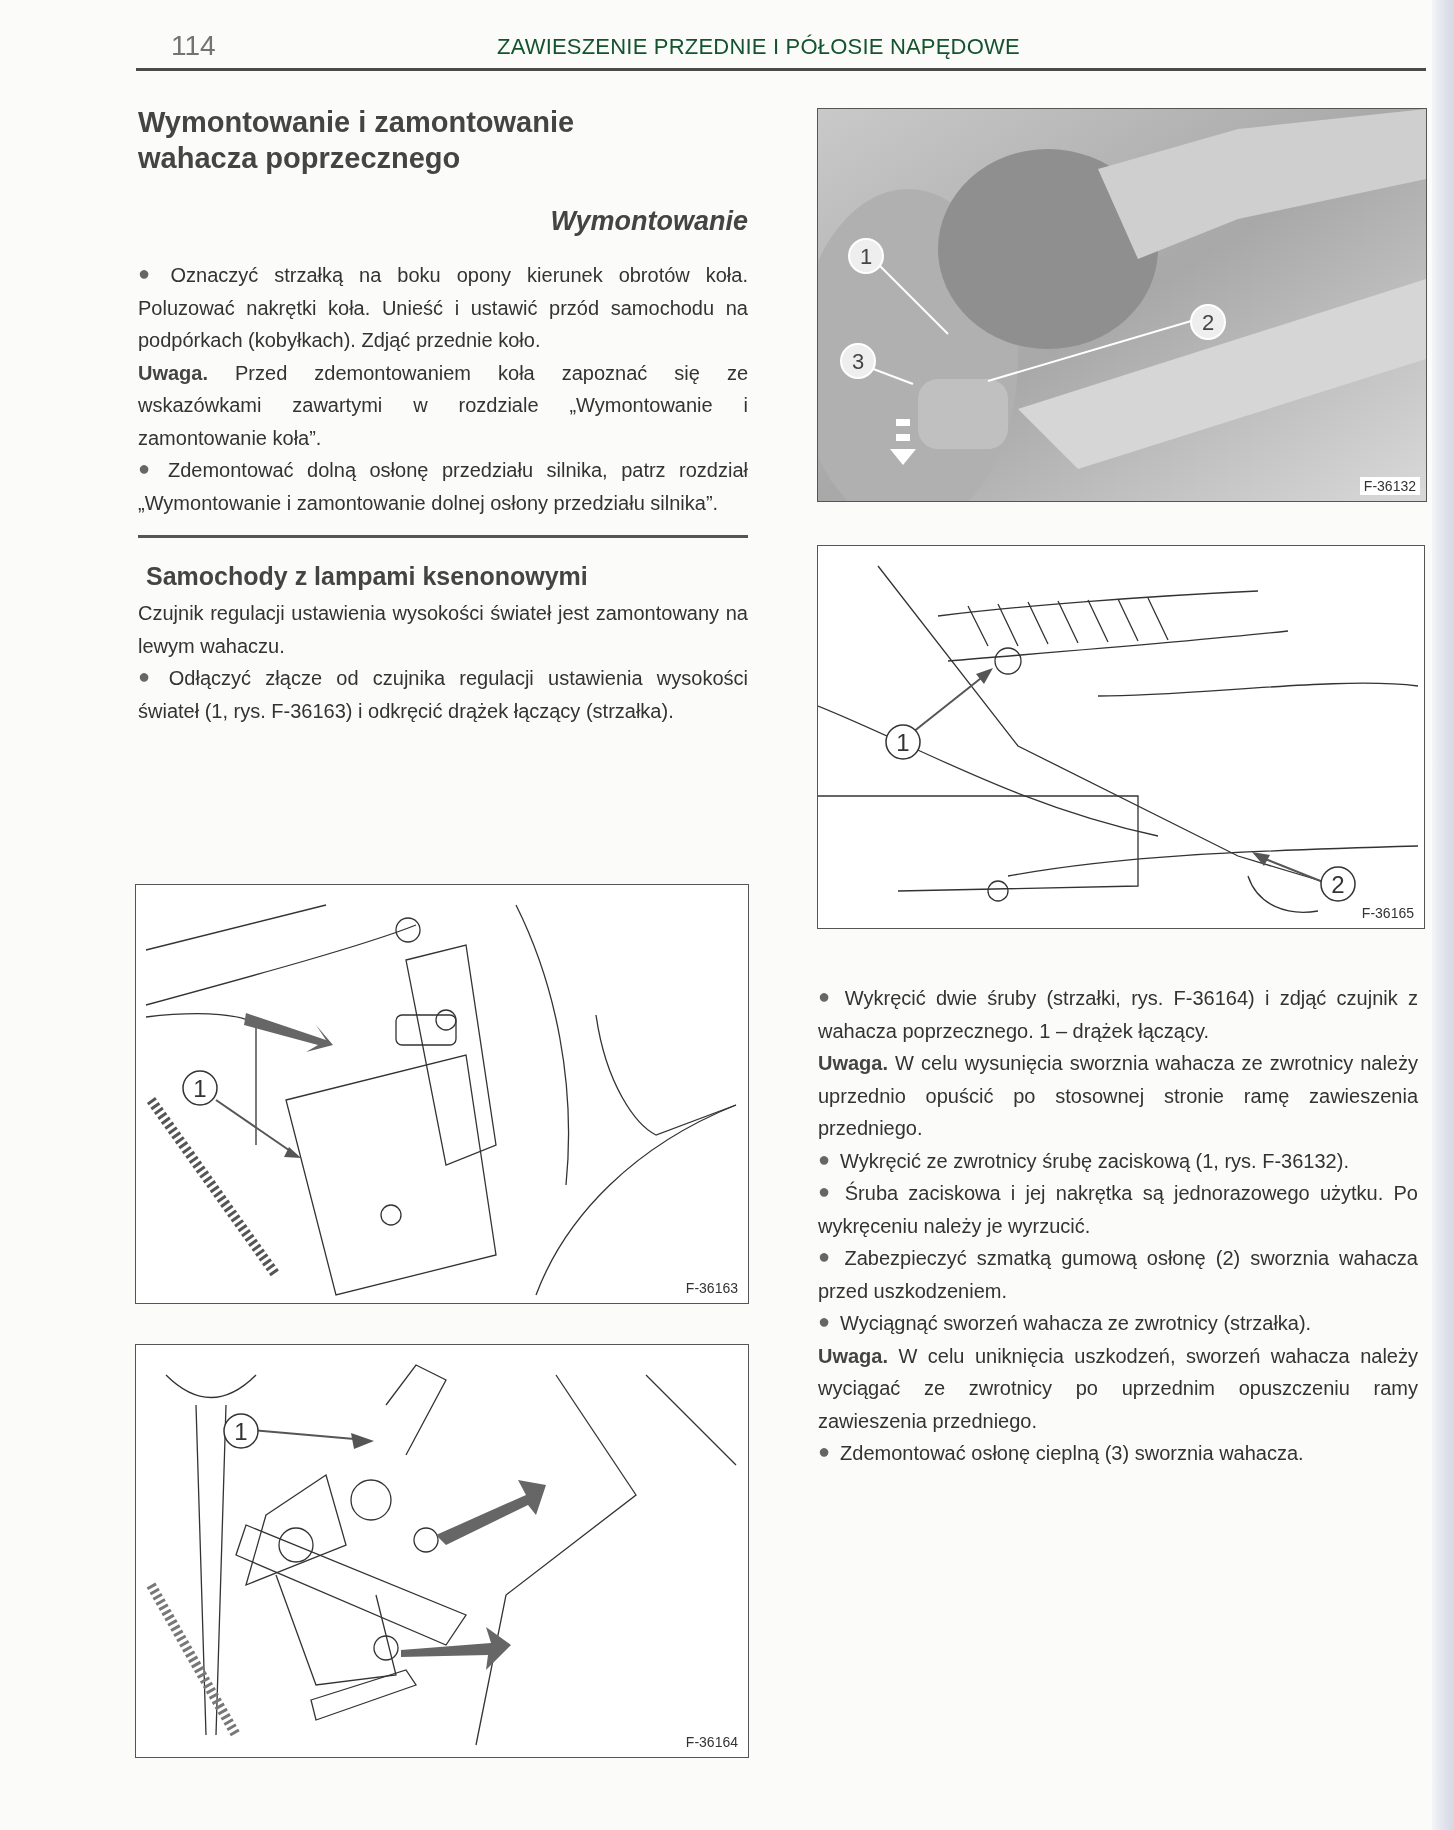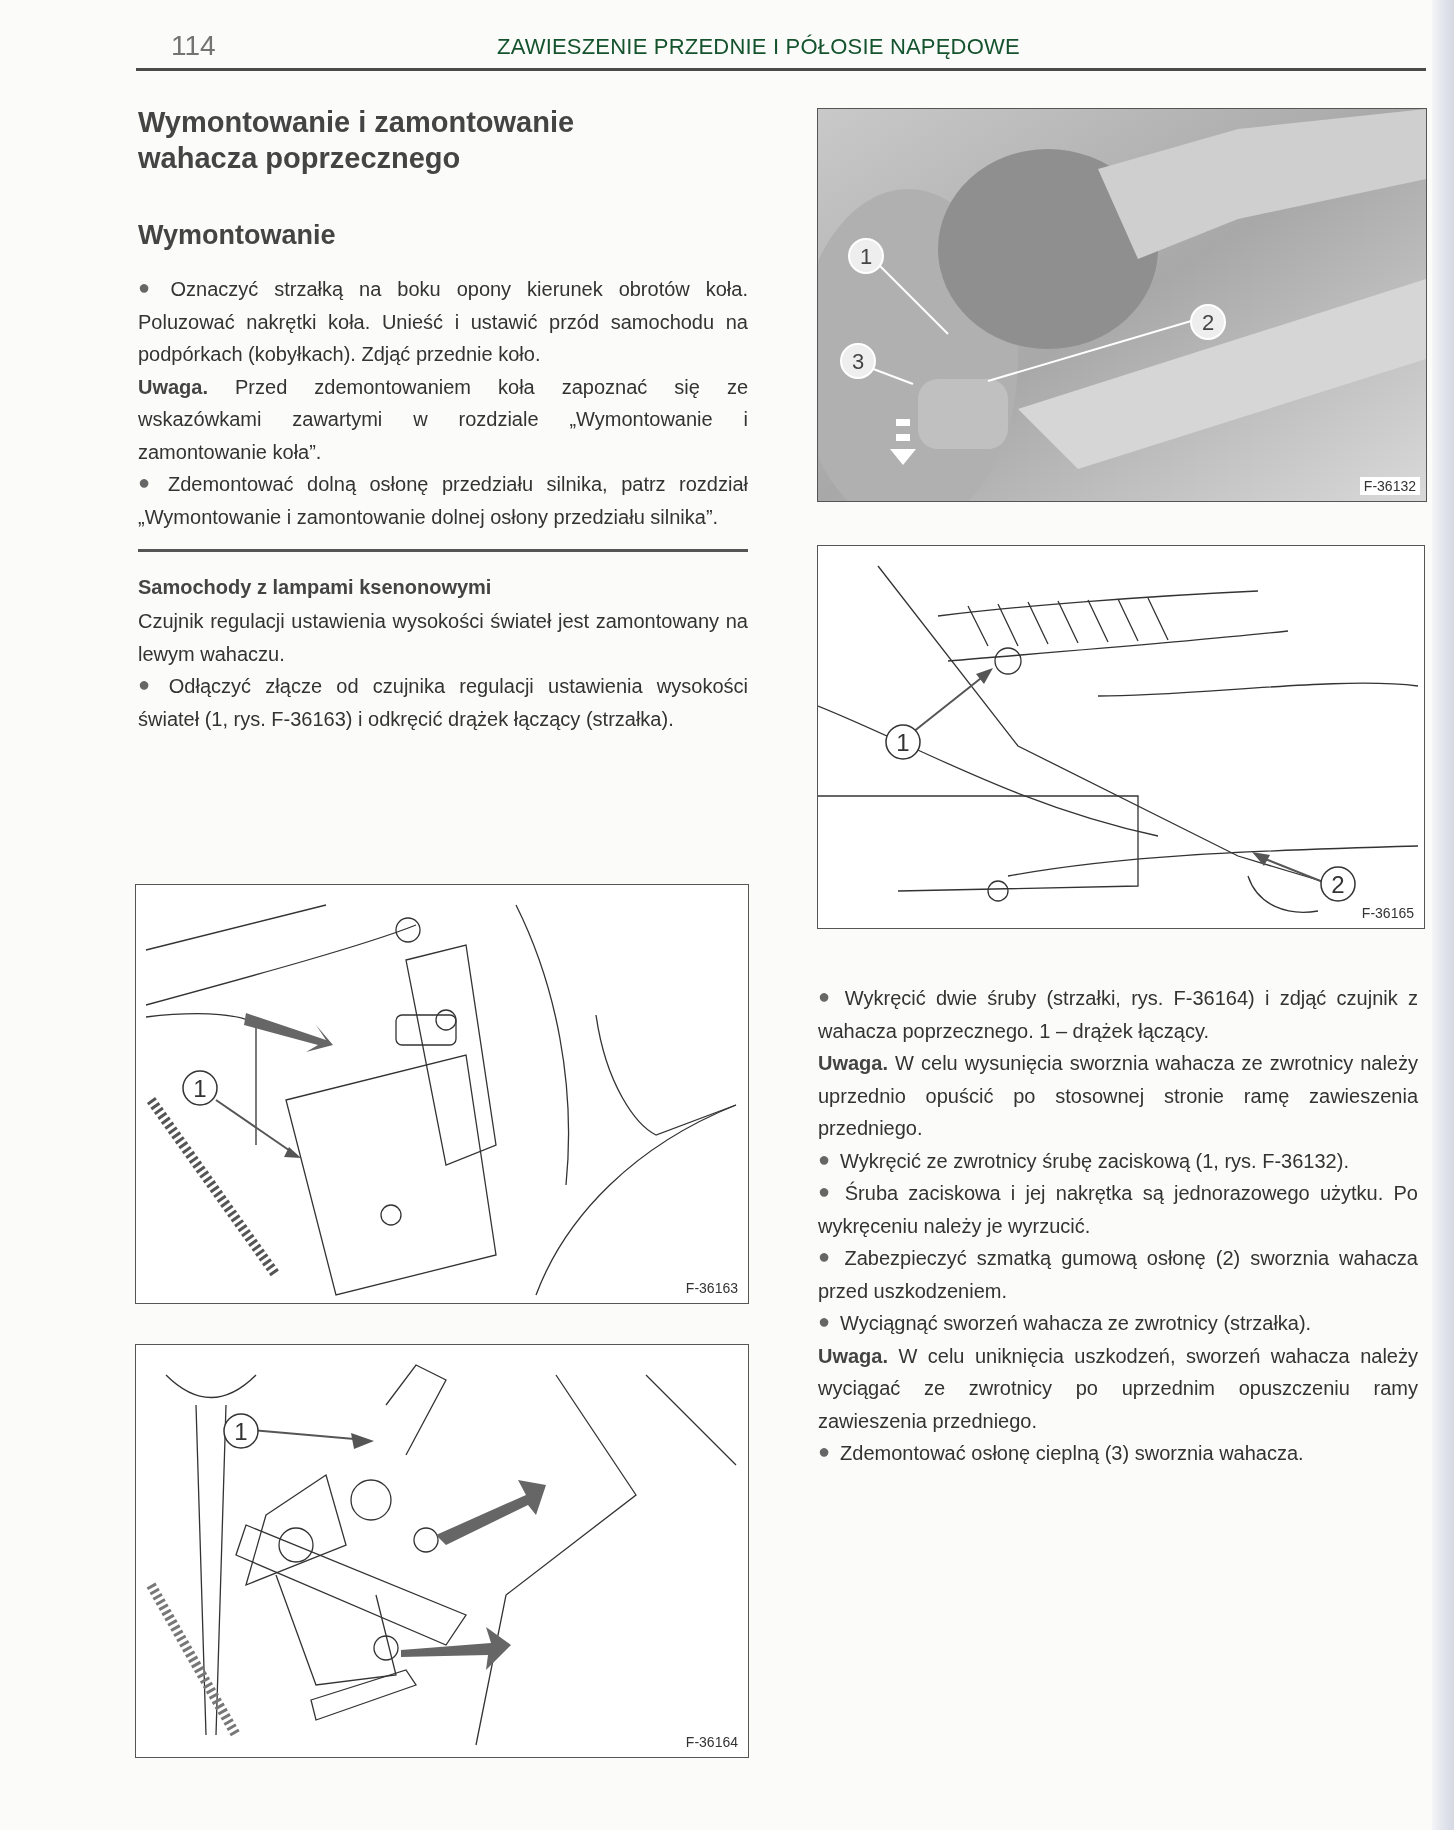--- a/index.html
+++ b/index.html
@@ -25,24 +25,24 @@
   .header-rule {
     position:absolute; left:136px; top:68px; width:1290px; height:3px; background:#4a4a4a;
   }
   .col { position:absolute; }
   .left-col { left:138px; top:104px; width:610px; }
   .right-col { left:818px; top:982px; width:600px; }
   h1.section-title {
     margin:0; font-size:29px; font-weight:bold; line-height:36px; color:#444;
   }
   h2.subsection-title {
-    margin:44px 0 22px 0; font-size:27px; font-weight:bold; color:#444;
+    margin:30px 0 22px 0; font-size:27px; font-weight:bold; font-style:italic; color:#444;text-align:right;
   }
   h3.side-heading {
-    margin:0 0 6px 0; font-size:20px; font-weight:bold; color:#444;
+    margin:0 0 6px 8px; font-size:25px; font-weight:bold; color:#444;
   }
   p.body {
     margin:0; font-size:20px; line-height:32.5px; text-align:justify; color:#333;
     font-stretch:condensed;
   }
   .bullet::before {
     content:"\25CF"; color:#666; font-size:20px; margin-right:10px; position:relative; top:-2px;
   }
   .note-label { font-weight:bold; color:#444; }
   .col-rule { height:3px; background:#555; margin:16px 0 24px 0; }

